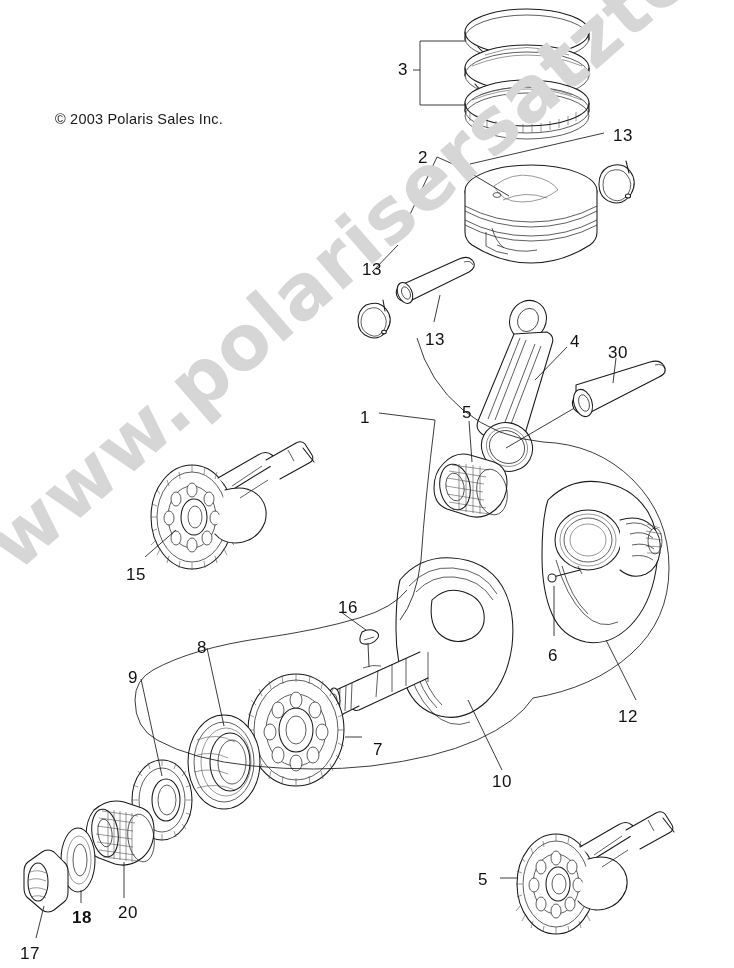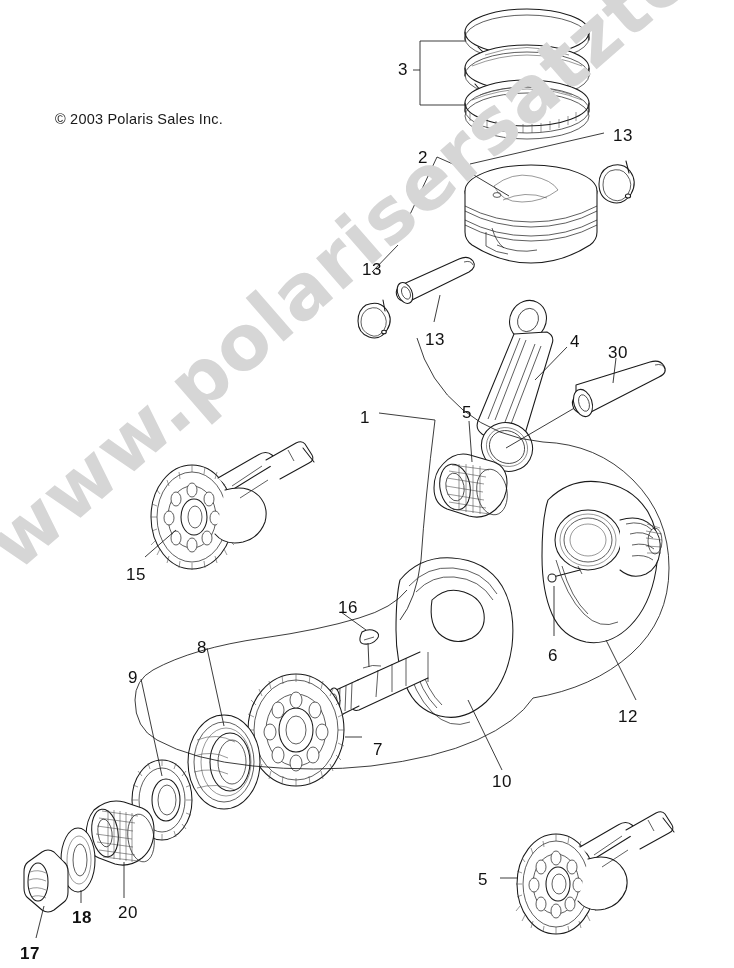--- a/index.html
+++ b/index.html
@@ -559,16 +559,16 @@
       <div class="callout" style="left: 338px; top: 598px;">16</div>
       <div class="callout" style="left: 548px; top: 646px;">6</div>
       <div class="callout" style="left: 197px; top: 638px;">8</div>
       <div class="callout" style="left: 128px; top: 668px;">9</div>
       <div class="callout" style="left: 618px; top: 707px;">12</div>
       <div class="callout" style="left: 373px; top: 740px;">7</div>
       <div class="callout" style="left: 492px; top: 772px; text-align: right;">10</div>
       <div class="callout" style="left: 478px; top: 870px;">5</div>
       <div class="callout" style="left: 72px; top: 908px; font-weight: bold;">18</div>
       <div class="callout" style="left: 118px; top: 903px;">20</div>
-      <div class="callout" style="left: 20px; top: 944px; font-weight: bold;">17</div>
+      <div class="callout" style="left: 20px; top: 944px;">17</div>
     </div>
 
 </div>
 
 </body></html>

